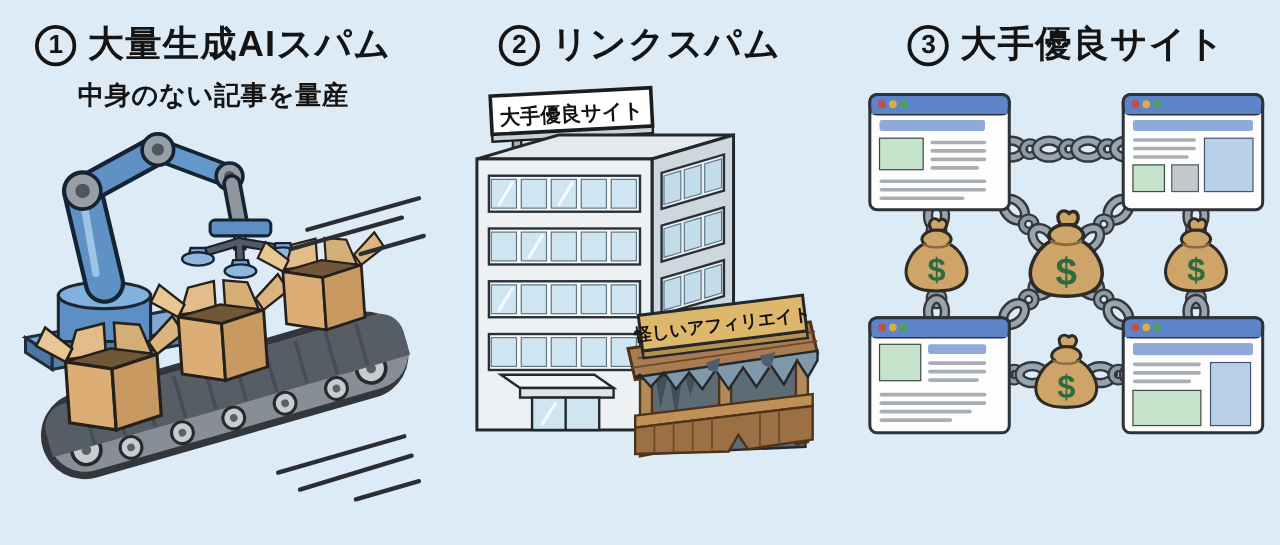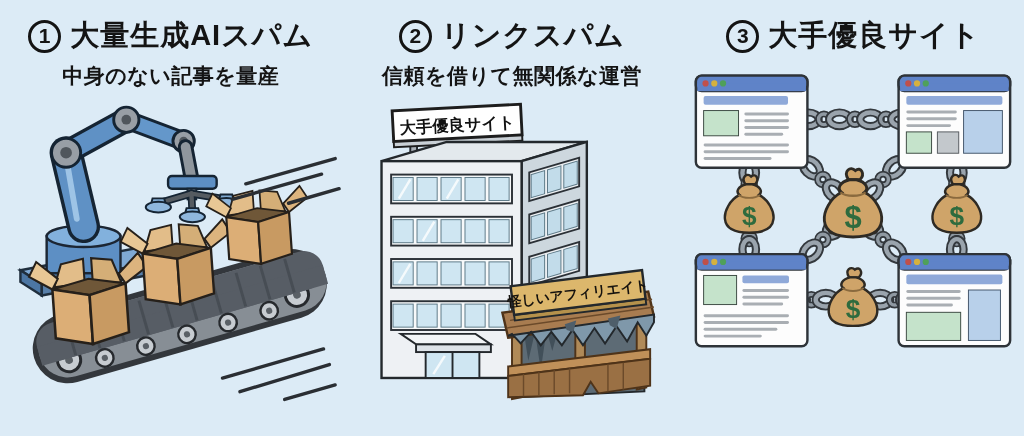--- a/index.html
+++ b/index.html
@@ -153,21 +153,20 @@
         <line x1="292" y1="318" x2="344" y2="303"></line>
       </g>
     </svg>
   </div>
 
   <div class="panel">
     <div class="hdr-row">
       <span class="num-circle">2</span>
       <span class="title">リンクスパム</span>
     </div>
-    <div class="subtitle">信頼を借りて無関係な運営</div>
 
     <svg class="illus" width="288" height="307" viewBox="0 0 300 320" style="margin-top:4px">
 
       <g>
         <rect x="44" y="46" width="7" height="28" fill="#aab1b8" stroke="#23282c" stroke-width="2"></rect>
         <rect x="118" y="40" width="7" height="28" fill="#aab1b8" stroke="#23282c" stroke-width="2"></rect>
         <g transform="rotate(-3 95 34)">
           <rect x="26" y="44" width="134" height="8" fill="#c9d0d6" stroke="#1d1d1d" stroke-width="2"></rect>
           <rect x="26" y="14" width="134" height="32" fill="#ffffff" stroke="#1d1d1d" stroke-width="3"></rect>
           <text x="93" y="38" text-anchor="middle" font-size="17" font-weight="900" fill="#121212">大手優良サイト</text>

